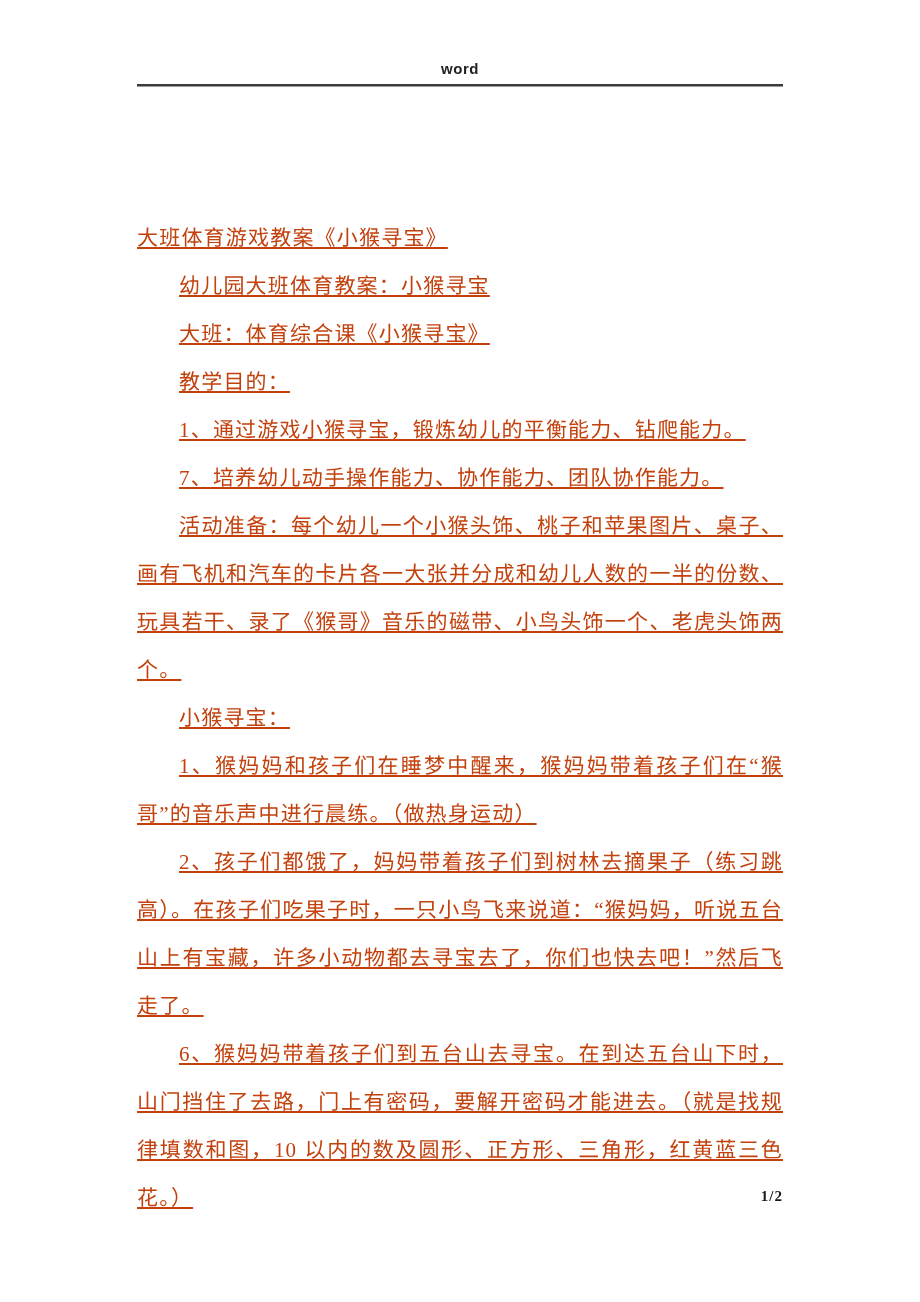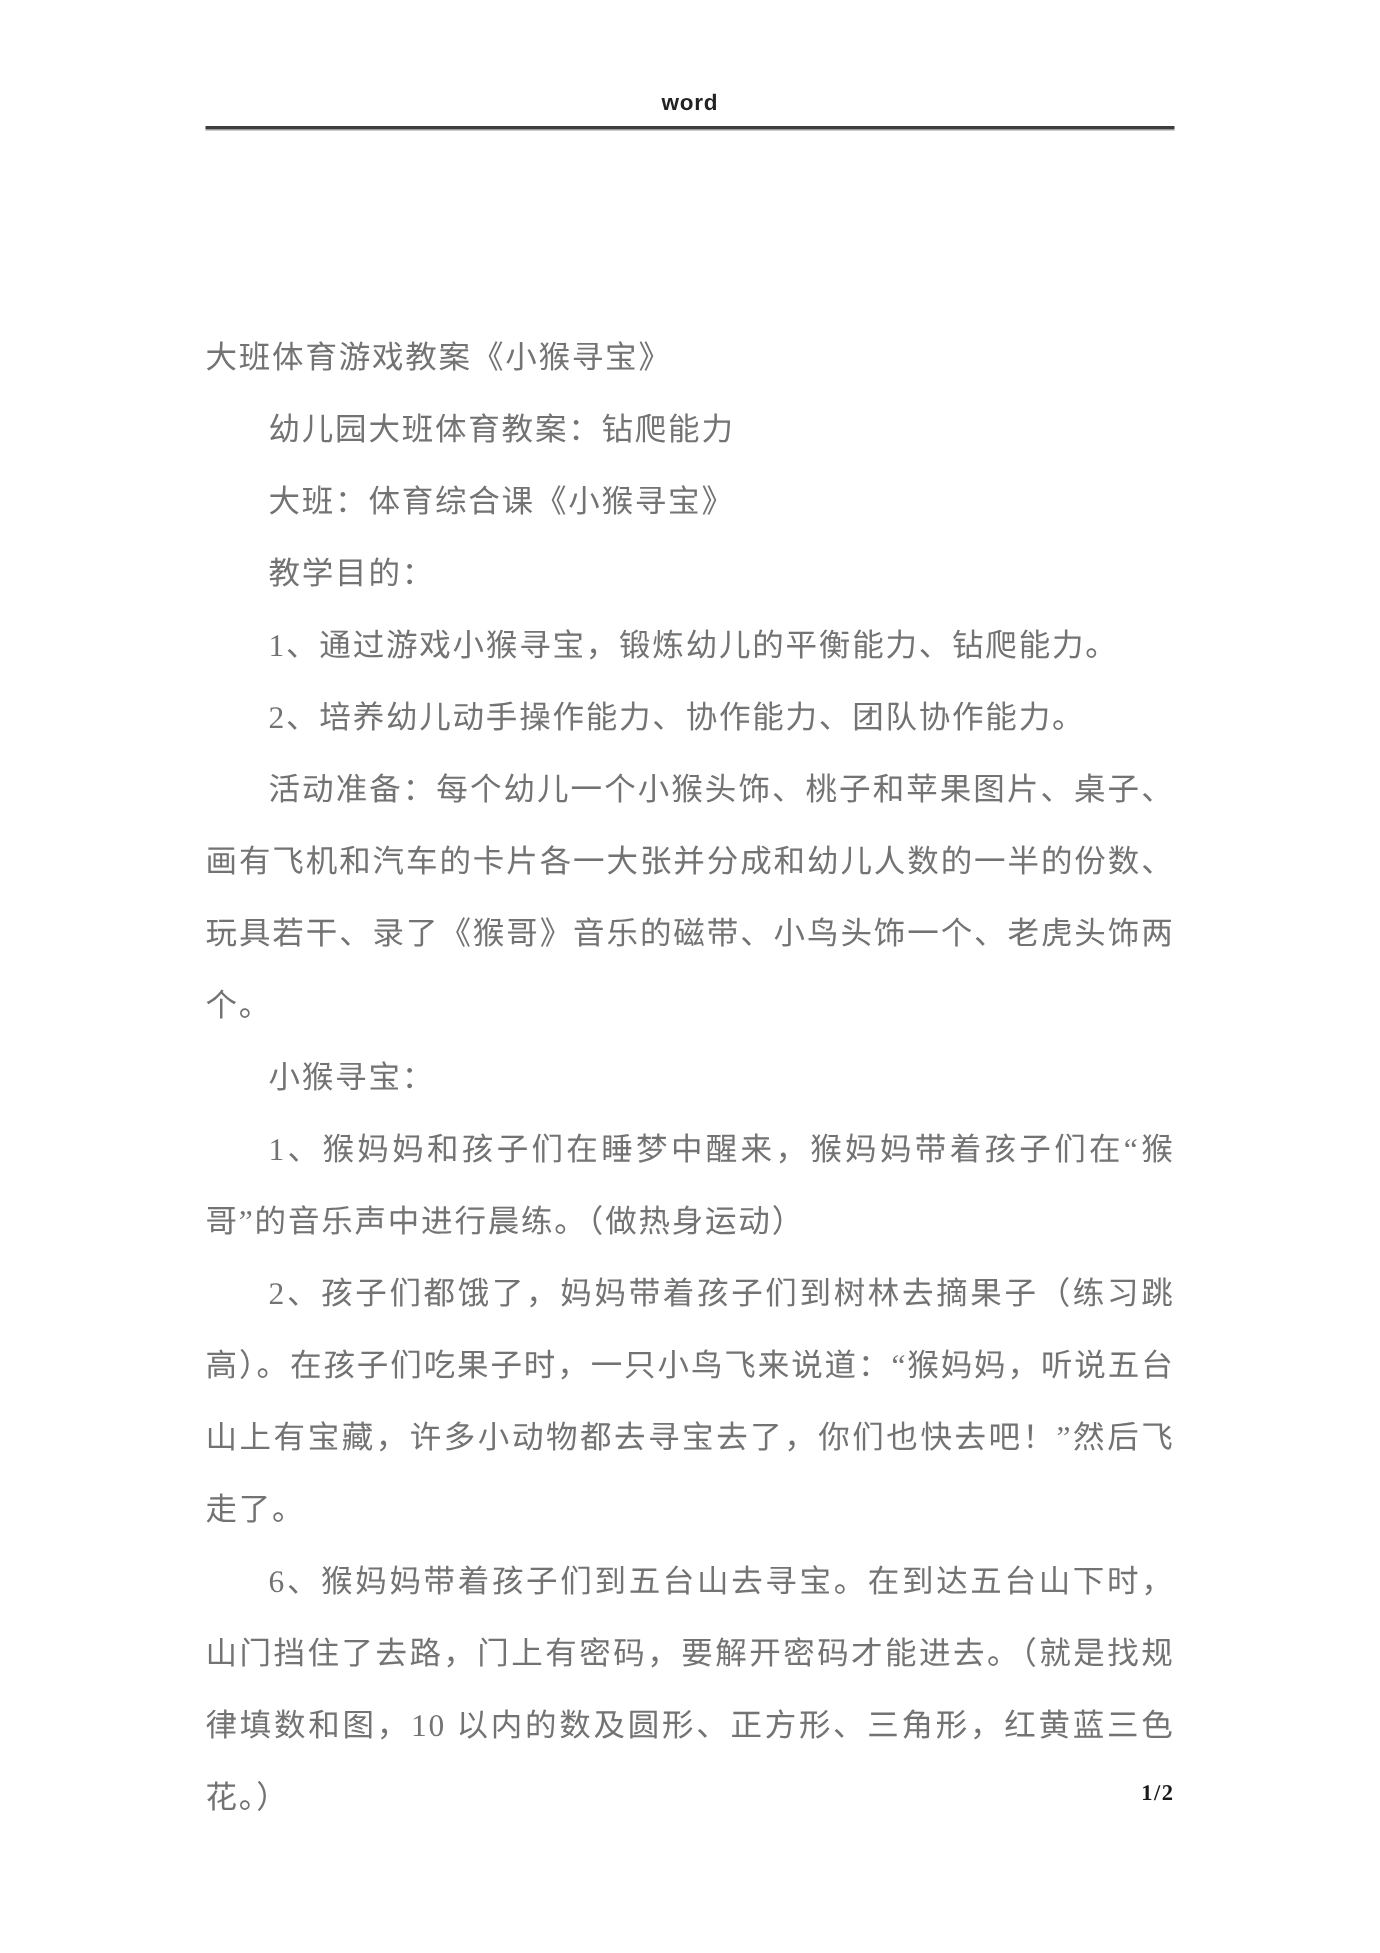--- a/index.html
+++ b/index.html
@@ -62,21 +62,22 @@
     left: 137px;
     top: 214px;
     width: 646px;
   }
   .doc-body p {
     margin: 0;
     font-size: 21px;
     line-height: 48px;
     letter-spacing: 1.2px;
     text-align: justify;
-    color: #737373;
+    color: #c2410c;
+    text-decoration: underline;
   }
   .doc-body p.indent {
     text-indent: 2em;
   }
   .doc-footer {
     position: absolute;
     left: 137px;
     top: 1188px;
     width: 646px;
     text-align: right;
@@ -94,25 +95,25 @@
 
   <div class="doc-header">
     <span class="doc-header-label">word</span>
   </div>
 
   <div class="doc-header-rule"></div>
 
 
   <div class="doc-body" id="doc-body">
       <p>大班体育游戏教案《小猴寻宝》</p>
-      <p class="indent">幼儿园大班体育教案：钻爬能力</p>
+      <p class="indent">幼儿园大班体育教案：小猴寻宝</p>
       <p class="indent">大班：体育综合课《小猴寻宝》</p>
       <p class="indent">教学目的：</p>
       <p class="indent">1、通过游戏小猴寻宝，锻炼幼儿的平衡能力、钻爬能力。</p>
-      <p class="indent">2、培养幼儿动手操作能力、协作能力、团队协作能力。</p>
+      <p class="indent">7、培养幼儿动手操作能力、协作能力、团队协作能力。</p>
       <p class="indent">活动准备：每个幼儿一个小猴头饰、桃子和苹果图片、桌子、画有飞机和汽车的卡片各一大张并分成和幼儿人数的一半的份数、玩具若干、录了《猴哥》音乐的磁带、小鸟头饰一个、老虎头饰两个。</p>
       <p class="indent">小猴寻宝：</p>
       <p class="indent">1、猴妈妈和孩子们在睡梦中醒来，猴妈妈带着孩子们在“猴哥”的音乐声中进行晨练。（做热身运动）</p>
       <p class="indent">2、孩子们都饿了，妈妈带着孩子们到树林去摘果子（练习跳高）。在孩子们吃果子时，一只小鸟飞来说道：“猴妈妈，听说五台山上有宝藏，许多小动物都去寻宝去了，你们也快去吧！”然后飞走了。</p>
       <p class="indent">6、猴妈妈带着孩子们到五台山去寻宝。在到达五台山下时，山门挡住了去路，门上有密码，要解开密码才能进去。（就是找规律填数和图，10 以内的数及圆形、正方形、三角形，红黄蓝三色花。）</p>
     </div>
 
   <div class="doc-footer">
     <span>1/2</span>
   </div>

